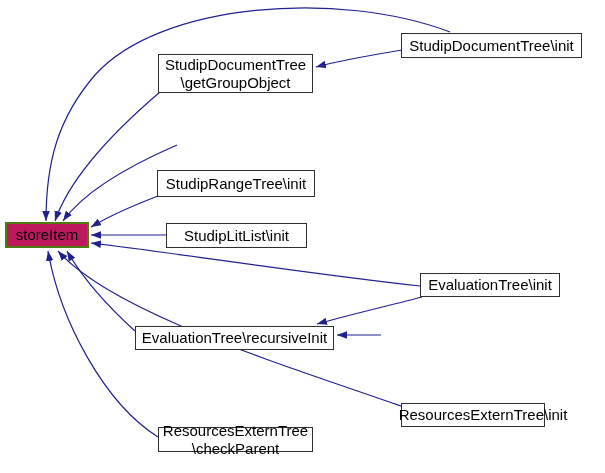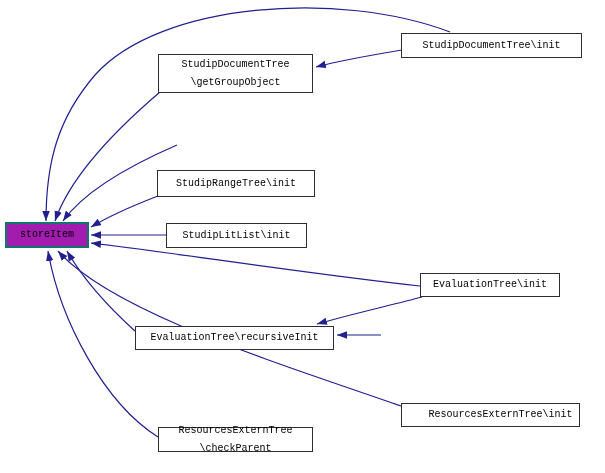--- a/index.html
+++ b/index.html
@@ -24,33 +24,32 @@
     fill: none;
     stroke: #202090;
     stroke-width: 1.2;
   }
   .node {
     position: absolute;
     box-sizing: border-box;
     background: #ffffff;
     border: 1px solid #2e2e2e;
     color: #000000;
-    font-size: 10px;
+    font-size: 15px;
     line-height: 18px;
     display: flex;
     align-items: center;
     justify-content: center;
     text-align: center;
     white-space: pre-line;
     cursor: pointer;
-    font-family: Liberation Mono, monospace;
   }
   .node--current {
-    background: #a21caf;
-    border: 2px solid #0f766e;
+    background: #be185d;
+    border: 2px solid #4d7c0f;
     cursor: default;
   }
 </style>
 </head>
 <body>
 
 <div id="stage">
 
   <svg id="edge-layer" viewBox="0 0 605 473" xmlns="http://www.w3.org/2000/svg">
     <defs>
@@ -82,18 +81,18 @@
 
   <div class="node" style="left:157px; top:170px; width:158px; height:27px;">StudipRangeTree\init</div>
 
   <div class="node" style="left:166px; top:223px; width:141px; height:25px;">StudipLitList\init</div>
 
   <div class="node" style="left:135px; top:326px; width:199px; height:24px;">EvaluationTree\recursiveInit</div>
 
   <div class="node" style="left:420px; top:273px; width:140px; height:24px;">EvaluationTree\init</div>
 
 
-  <div class="node" style="left:401px; top:403px; width:179px; height:24px;padding-left:20px;">ResourcesExternTree\init</div>
+  <div class="node" style="left:401px; top:403px; width:144px; height:24px;padding-left:20px;">ResourcesExternTree\init</div>
 
   <div class="node" style="left:158px; top:427px; width:155px; height:25px;">ResourcesExternTree
 \checkParent</div>
 
 </div>
 
 </body></html>

